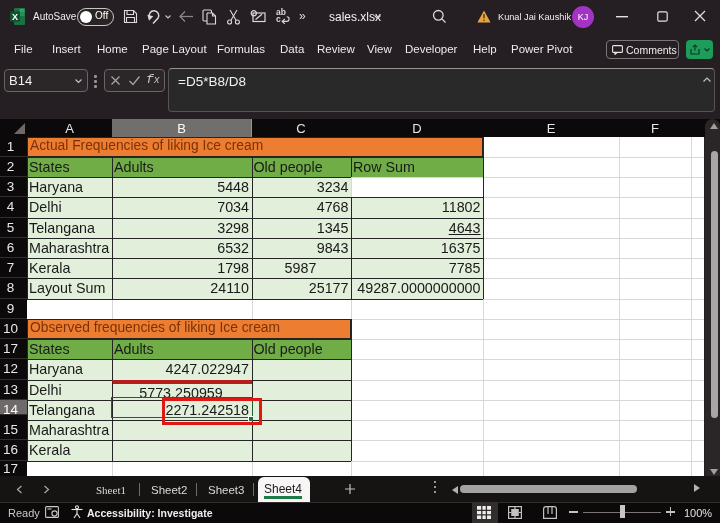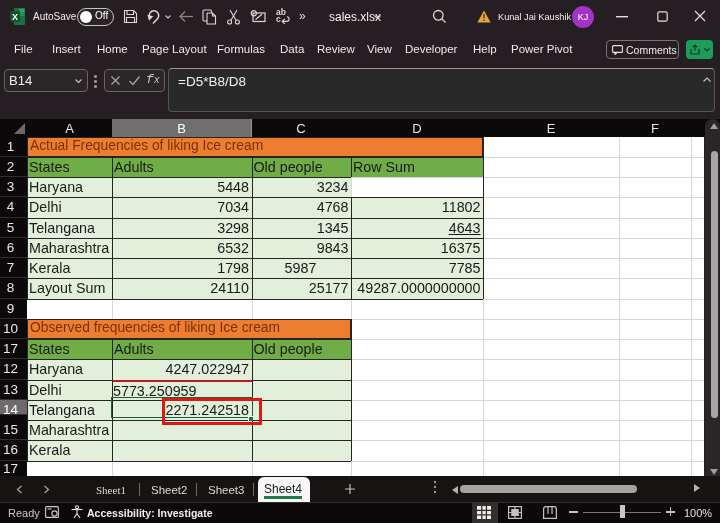--- a/index.html
+++ b/index.html
@@ -251,21 +251,21 @@
       <div class="abs" style="left:0;top:162px;width:456px;height:1px;background:#252525;"></div>
       <div class="abs" style="left:456px;top:0;width:1px;height:162px;background:#252525;"></div>
       <div class="abs" style="left:0;top:182.25px;width:324px;height:20.25px;background:#ed7d31;border:1px solid #252525;color:#7b3208;font-size:13.8px;line-height:16.5px;padding-left:2px;white-space:nowrap;">Observed frequencies of liking Ice cream</div>
       <div class="abs" style="left:0px;top:202.5px;width:85px;height:20.25px;background:#70ad47;border-left:1px solid #252525;border-top:1px solid #252525;color:#1a1a1a;font-size:14.3px;line-height:18.95px;text-align:left;padding-left:1px;white-space:nowrap;overflow:hidden;">States</div>
       <div class="abs" style="left:85px;top:202.5px;width:139.5px;height:20.25px;background:#70ad47;border-left:1px solid #252525;border-top:1px solid #252525;color:#1a1a1a;font-size:14.3px;line-height:18.95px;text-align:left;padding-left:1px;white-space:nowrap;overflow:hidden;">Adults</div>
       <div class="abs" style="left:224.5px;top:202.5px;width:99.5px;height:20.25px;background:#70ad47;border-left:1px solid #252525;border-top:1px solid #252525;color:#1a1a1a;font-size:14.3px;line-height:18.95px;text-align:left;padding-left:1px;white-space:nowrap;overflow:hidden;">Old people</div>
       <div class="abs" style="left:0px;top:222.75px;width:85px;height:20.25px;background:#e2efda;border-left:1px solid #252525;border-top:1px solid #252525;color:#1a1a1a;font-size:14.3px;line-height:18.95px;text-align:left;padding-left:1px;white-space:nowrap;overflow:hidden;">Haryana</div>
       <div class="abs" style="left:85px;top:222.75px;width:139.5px;height:20.25px;background:#e2efda;border-left:1px solid #252525;border-top:1px solid #252525;color:#1a1a1a;font-size:14.3px;line-height:18.95px;text-align:right;padding-right:2.5px;white-space:nowrap;overflow:hidden;">4247.022947</div>
       <div class="abs" style="left:224.5px;top:222.75px;width:99.5px;height:20.25px;background:#e2efda;border-left:1px solid #252525;border-top:1px solid #252525;color:#1a1a1a;font-size:14.3px;line-height:18.95px;text-align:left;padding-left:1px;white-space:nowrap;overflow:hidden;"></div>
       <div class="abs" style="left:0px;top:243px;width:85px;height:20.25px;background:#e2efda;border-left:1px solid #252525;border-top:1px solid #252525;color:#1a1a1a;font-size:14.3px;line-height:18.95px;text-align:left;padding-left:1px;white-space:nowrap;overflow:hidden;">Delhi</div>
-      <div class="abs" style="left:85px;top:243px;width:139.5px;height:20.25px;background:#e2efda;border-left:1px solid #252525;border-top:2px solid #b91c1c;color:#1a1a1a;font-size:14.3px;line-height:18.95px;text-align:left;padding-right:2.5px;white-space:nowrap;overflow:hidden;">5773.250959</div>
+      <div class="abs" style="left:85px;top:243px;width:139.5px;height:20.25px;background:#e2efda;border-left:1px solid #252525;border-top:4px solid #b91c1c;color:#1a1a1a;font-size:14.3px;line-height:18.95px;text-align:center;padding-right:2.5px;white-space:nowrap;overflow:hidden;">5773.250959</div>
       <div class="abs" style="left:224.5px;top:243px;width:99.5px;height:20.25px;background:#e2efda;border-left:1px solid #252525;border-top:1px solid #252525;color:#1a1a1a;font-size:14.3px;line-height:18.95px;text-align:left;padding-left:1px;white-space:nowrap;overflow:hidden;"></div>
       <div class="abs" style="left:0px;top:263.25px;width:85px;height:20.25px;background:#e2efda;border-left:1px solid #252525;border-top:1px solid #252525;color:#1a1a1a;font-size:14.3px;line-height:18.95px;text-align:left;padding-left:1px;white-space:nowrap;overflow:hidden;">Telangana</div>
       <div class="abs" style="left:85px;top:263.25px;width:139.5px;height:20.25px;background:#e2efda;border-left:1px solid #252525;border-top:1px solid #252525;color:#1a1a1a;font-size:14.3px;line-height:18.95px;text-align:right;padding-right:2.5px;white-space:nowrap;overflow:hidden;">2271.242518</div>
       <div class="abs" style="left:224.5px;top:263.25px;width:99.5px;height:20.25px;background:#e2efda;border-left:1px solid #252525;border-top:1px solid #252525;color:#1a1a1a;font-size:14.3px;line-height:18.95px;text-align:left;padding-left:1px;white-space:nowrap;overflow:hidden;"></div>
       <div class="abs" style="left:0px;top:283.5px;width:85px;height:20.25px;background:#e2efda;border-left:1px solid #252525;border-top:1px solid #252525;color:#1a1a1a;font-size:14.3px;line-height:18.95px;text-align:left;padding-left:1px;white-space:nowrap;overflow:hidden;">Maharashtra</div>
       <div class="abs" style="left:85px;top:283.5px;width:139.5px;height:20.25px;background:#e2efda;border-left:1px solid #252525;border-top:1px solid #252525;color:#1a1a1a;font-size:14.3px;line-height:18.95px;text-align:right;padding-right:2.5px;white-space:nowrap;overflow:hidden;"></div>
       <div class="abs" style="left:224.5px;top:283.5px;width:99.5px;height:20.25px;background:#e2efda;border-left:1px solid #252525;border-top:1px solid #252525;color:#1a1a1a;font-size:14.3px;line-height:18.95px;text-align:left;padding-left:1px;white-space:nowrap;overflow:hidden;"></div>
       <div class="abs" style="left:0px;top:303.75px;width:85px;height:20.25px;background:#e2efda;border-left:1px solid #252525;border-top:1px solid #252525;color:#1a1a1a;font-size:14.3px;line-height:18.95px;text-align:left;padding-left:1px;white-space:nowrap;overflow:hidden;">Kerala</div>
       <div class="abs" style="left:85px;top:303.75px;width:139.5px;height:20.25px;background:#e2efda;border-left:1px solid #252525;border-top:1px solid #252525;color:#1a1a1a;font-size:14.3px;line-height:18.95px;text-align:right;padding-right:2.5px;white-space:nowrap;overflow:hidden;"></div>
       <div class="abs" style="left:224.5px;top:303.75px;width:99.5px;height:20.25px;background:#e2efda;border-left:1px solid #252525;border-top:1px solid #252525;color:#1a1a1a;font-size:14.3px;line-height:18.95px;text-align:left;padding-left:1px;white-space:nowrap;overflow:hidden;"></div>

